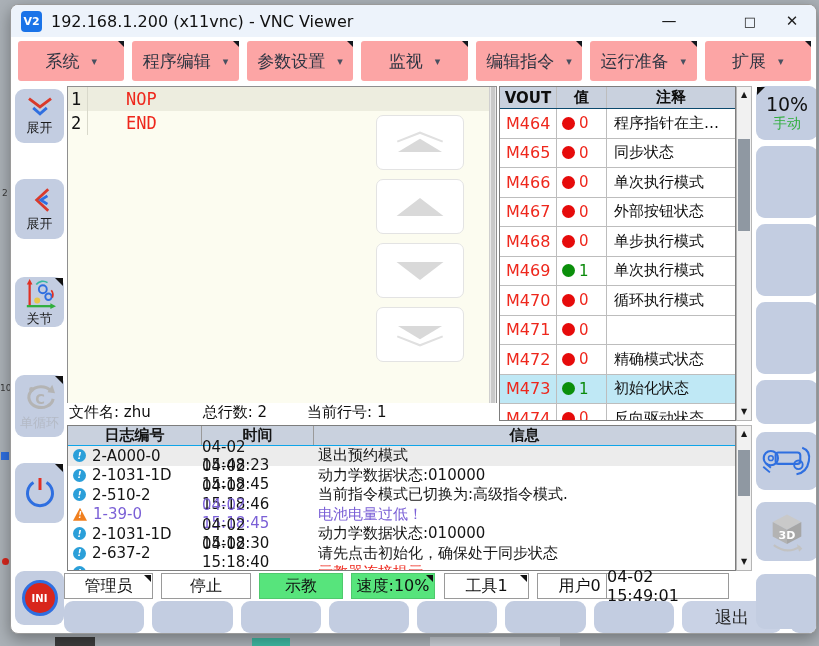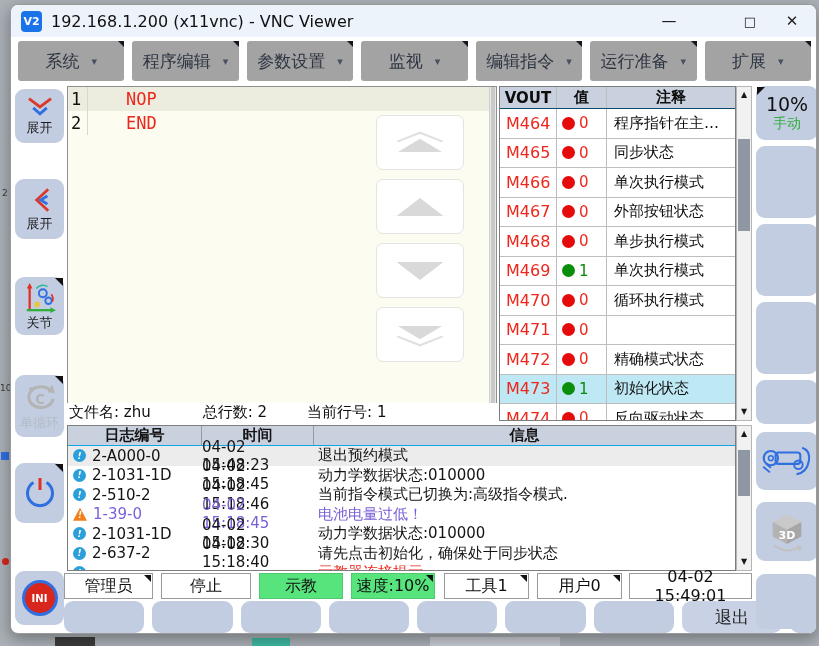--- a/index.html
+++ b/index.html
@@ -15,21 +15,21 @@
   .titlebar{position:absolute;left:0;top:0;right:0;height:32px;background:#edf3fb;
             display:flex;align-items:center;padding-left:10px;}
   .vnc-logo{width:21px;height:21px;background:#1a73e8;color:#fff;border-radius:4px;font-size:11px;
             font-weight:bold;display:flex;align-items:center;justify-content:center;margin-right:9px;flex:none;}
   .title{font-size:16px;color:#101010;white-space:nowrap;}
   .wc{position:absolute;top:0;height:32px;width:40px;display:flex;align-items:center;justify-content:center;
       font-size:15px;color:#1c1c1c;}
   .wc.min{right:127px;} .wc.max{right:46px;font-size:13px;} .wc.close{right:4px;}
   
   .menubar{position:absolute;top:36px;left:7px;width:793px;height:40px;display:flex;gap:8px;}
-  .menu-btn{flex:1;background:#a3a3a3;border-radius:3px;display:flex;align-items:center;justify-content:center;
+  .menu-btn{flex:1;background:#fca5a5;border-radius:3px;display:flex;align-items:center;justify-content:center;
             gap:12px;font-size:17px;color:#2e3542;position:relative;}
   .menu-btn::after{content:"";position:absolute;top:0;right:0;border-top:6px solid #14171d;border-left:6px solid transparent;}
   .caret{font-size:11px;color:#495060;}
   
   .corner{position:relative;}
   .corner::after{content:"";position:absolute;top:1px;right:1px;border-top:8px solid #111;border-left:8px solid transparent;}
   .corner-l::before{content:"";position:absolute;top:1px;left:1px;border-top:8px solid #111;border-right:8px solid transparent;}
   
   .side-btn{position:absolute;left:4px;width:49px;background:#c3cde1;border-radius:9px;
             display:flex;flex-direction:column;align-items:center;justify-content:center;gap:3px;}
@@ -177,21 +177,21 @@
     </div>
 
     <div class="side-btn" style="top:174px;height:60px;">
       <svg width="26" height="28" viewBox="0 0 26 34">
         <path d="M23 4 L9 17 L23 30" fill="none" stroke="#d93a2b" stroke-width="3.4"></path>
         <path d="M22 12 L14 17 L22 22" fill="none" stroke="#2f6fe0" stroke-width="3.4"></path>
       </svg>
       <span class="side-label">展开</span>
     </div>
 
-    <div class="side-btn corner" style="top:272px;height:58px;justify-content:center;">
+    <div class="side-btn corner" style="top:272px;height:50px;justify-content:center;">
       <svg width="34" height="32" viewBox="0 0 36 34">
         <line x1="7" y1="31" x2="7" y2="6" stroke="#e03024" stroke-width="2.4"></line>
         <polygon points="7,2 4,8 10,8" fill="#e03024"></polygon>
         <line x1="4" y1="31" x2="31" y2="31" stroke="#2fae3c" stroke-width="2.4"></line>
         <polygon points="35,31 29,28 29,34" fill="#2fae3c"></polygon>
         <circle cx="21" cy="13" r="4.2" fill="none" stroke="#2f6fe0" stroke-width="2"></circle>
         <circle cx="27" cy="21" r="3.4" fill="none" stroke="#2f6fe0" stroke-width="2"></circle>
         <path d="M14 8 a9 9 0 0 1 12 -2" fill="none" stroke="#35b8a0" stroke-width="1.8"></path>
         <path d="M30 14 a8 8 0 0 1 1 8" fill="none" stroke="#e03024" stroke-width="1.8"></path>
         <circle cx="15" cy="25" r="3.2" fill="#e8c64a"></circle>
@@ -450,21 +450,21 @@
         <i class="corner-mark"></i>
     </div>
     <div class="chip chip-white" style="left:433px;width:85px;">
       <span>工具1</span>
         <i class="corner-mark"></i>
     </div>
     <div class="chip chip-white" style="left:526px;width:85px;">
       <span>用户0</span>
         <i class="corner-mark"></i>
     </div>
-    <div class="chip chip-white" style="left:618px;width:123px;text-align:center;">
+    <div class="chip chip-white" style="left:595px;width:123px;">
       <span>04-02 15:49:01</span>
     </div>
 
     <div class="bottombar">
       <div class="fbtn"></div>
       <div class="fbtn"></div>
       <div class="fbtn"></div>
       <div class="fbtn"></div>
       <div class="fbtn"></div>
       <div class="fbtn"></div>

